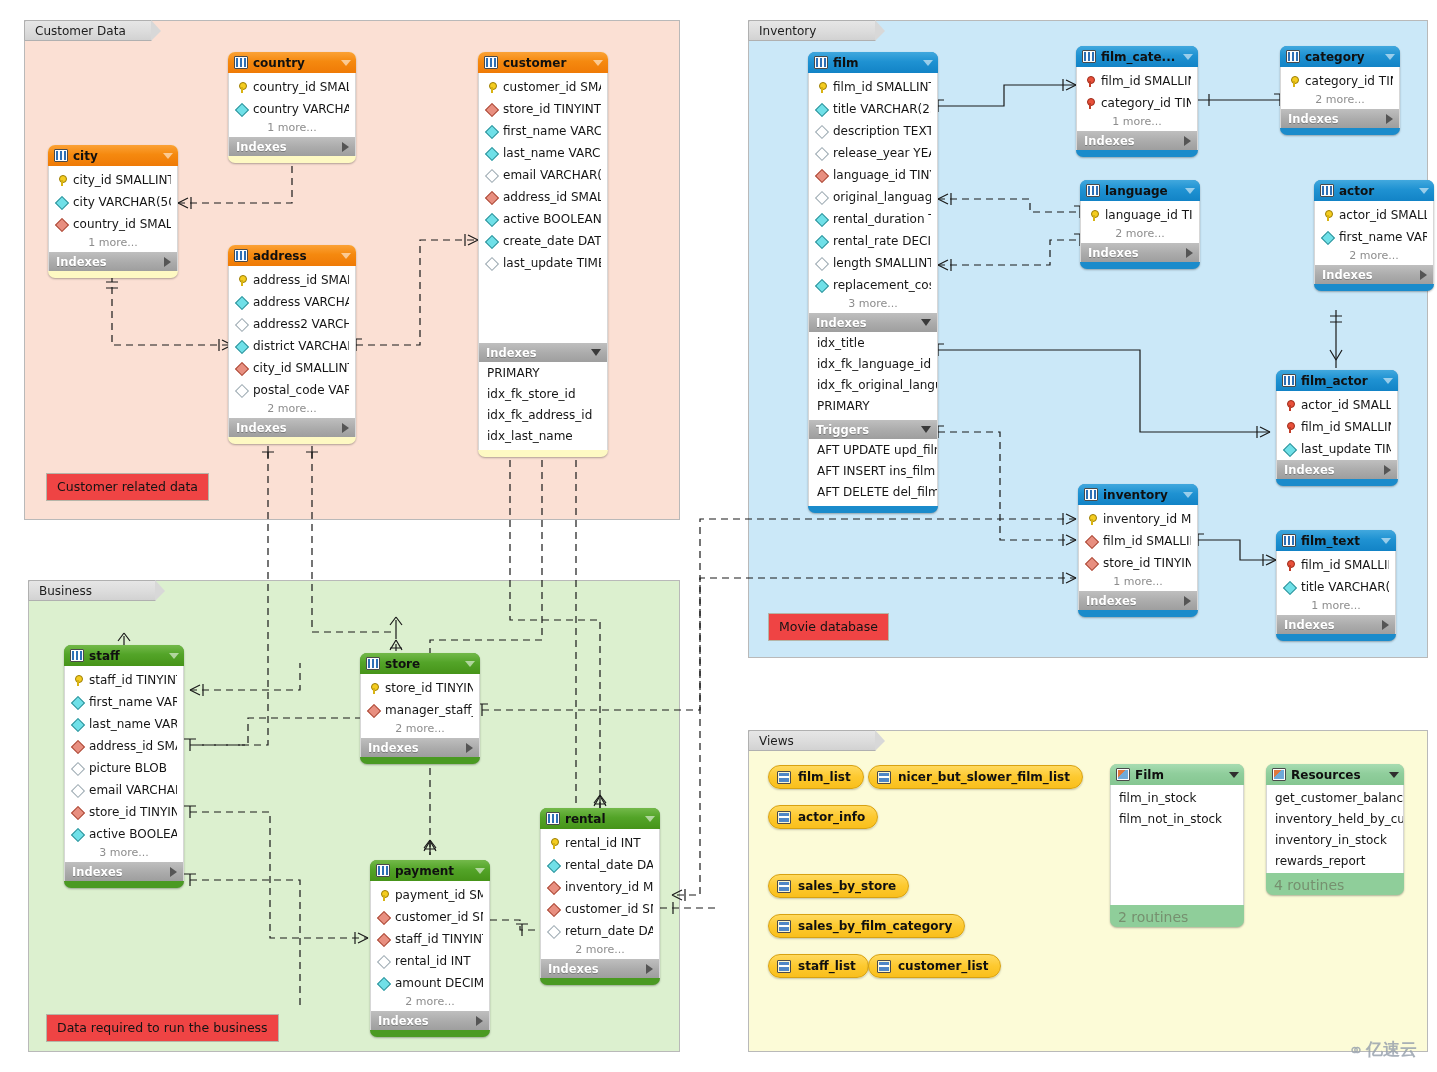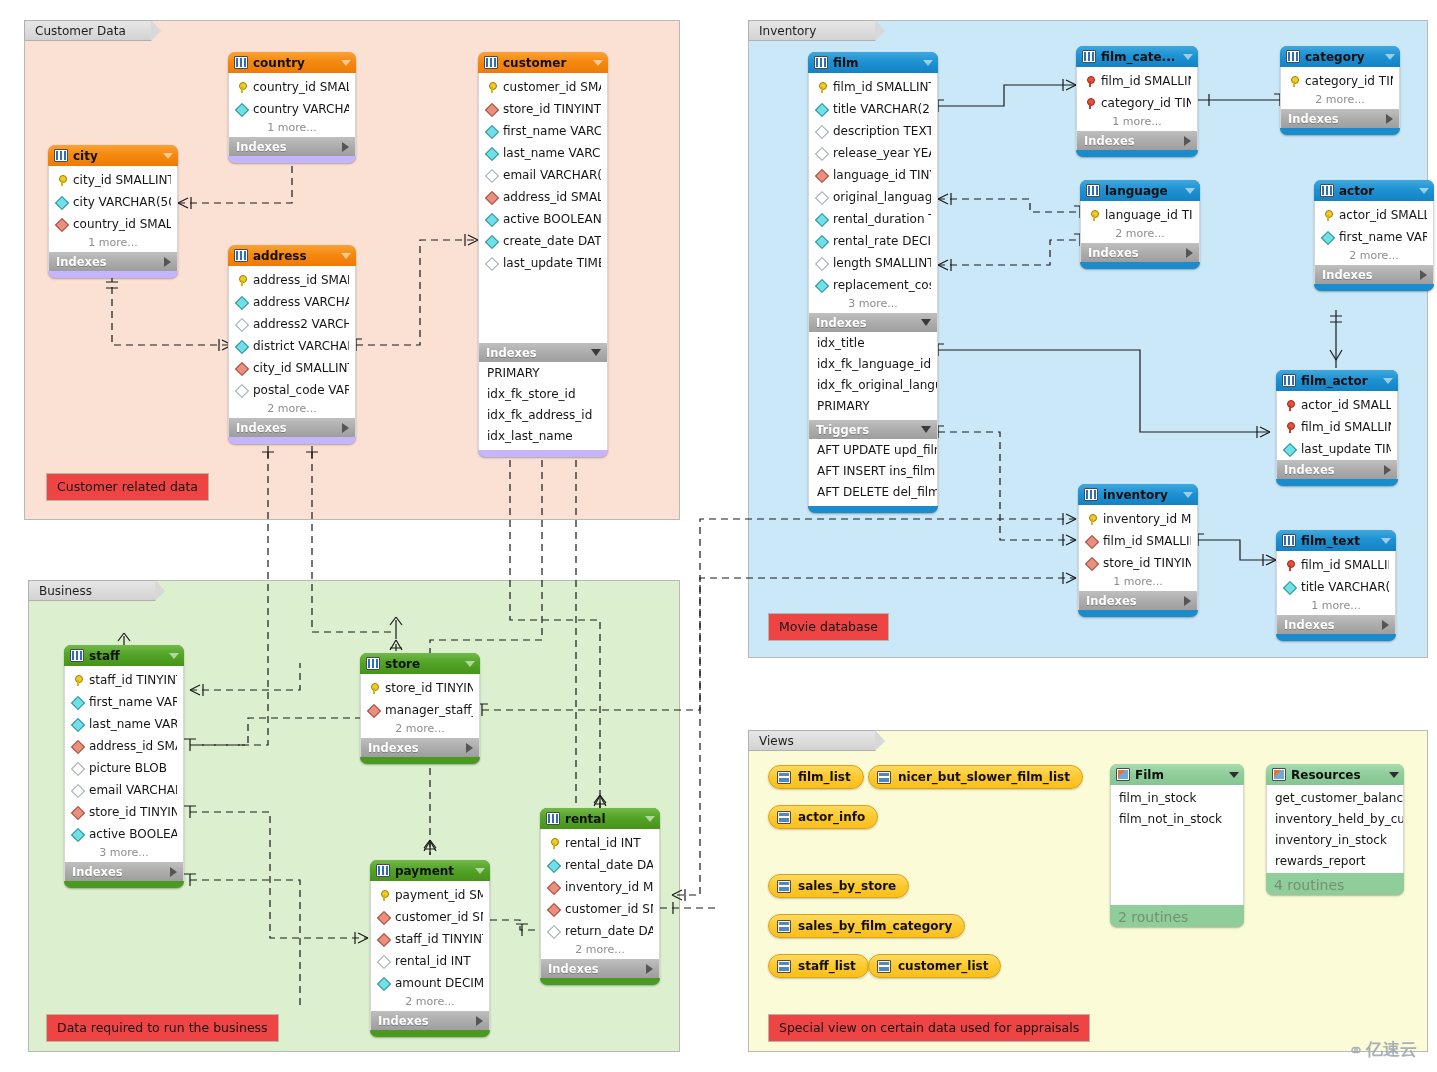--- a/index.html
+++ b/index.html
@@ -55,21 +55,21 @@
     white-space: nowrap;
   }
 
   
   .tbl {
     position: absolute; z-index: 6;
     border-radius: 7px;
     padding-bottom: 7px;
     box-shadow: 0 1px 2px rgba(0,0,0,.30);
   }
-  .tbl.c-orange { background: #c4b5fd; }
+  .tbl.c-orange { background: #fef9c3; }
   .tbl.c-blue   { background: #1a8bcb; }
   .tbl.c-green  { background: #4a9a22; }
   .tbl.c-mint   { background: #8fce9a; }
 
   .tbl-hdr {
     height: 21px;
     display: flex; align-items: center;
     padding: 0 5px 0 6px;
     border-top-left-radius: 7px; border-top-right-radius: 7px;
     position: relative;
@@ -334,21 +334,20 @@
 
       <path d="M396 632 l0 -12 M390 625 l6 -8 M402 625 l-6 -8"></path>
       <path d="M430 855 l0 -12 M424 848 l6 -8 M436 848 l-6 -8"></path>
       <path d="M600 810 l0 -12 M594 803 l6 -8 M606 803 l-6 -8"></path>
     </g>
   </svg>
 
   <div class="note" style="left:46px; top:473px;">Customer related data</div>
   <div class="note" style="left:768px; top:613px;">Movie database</div>
   <div class="note" style="left:46px; top:1014px;">Data required to run the business</div>
-  <div class="note" style="left:768px; top:1014px;">Special view on certain data used for appraisals</div>
 
   <div class="tbl c-orange" style="left:48px; top:145px; width:130px;">
     <div class="tbl-hdr">
       <span class="tbl-icon"></span>
       <span class="tbl-title">city</span>
       <span class="caret"></span>
     </div>
     <div class="tbl-body">
       <div class="col">
           <span class="bullet pk"></span>

